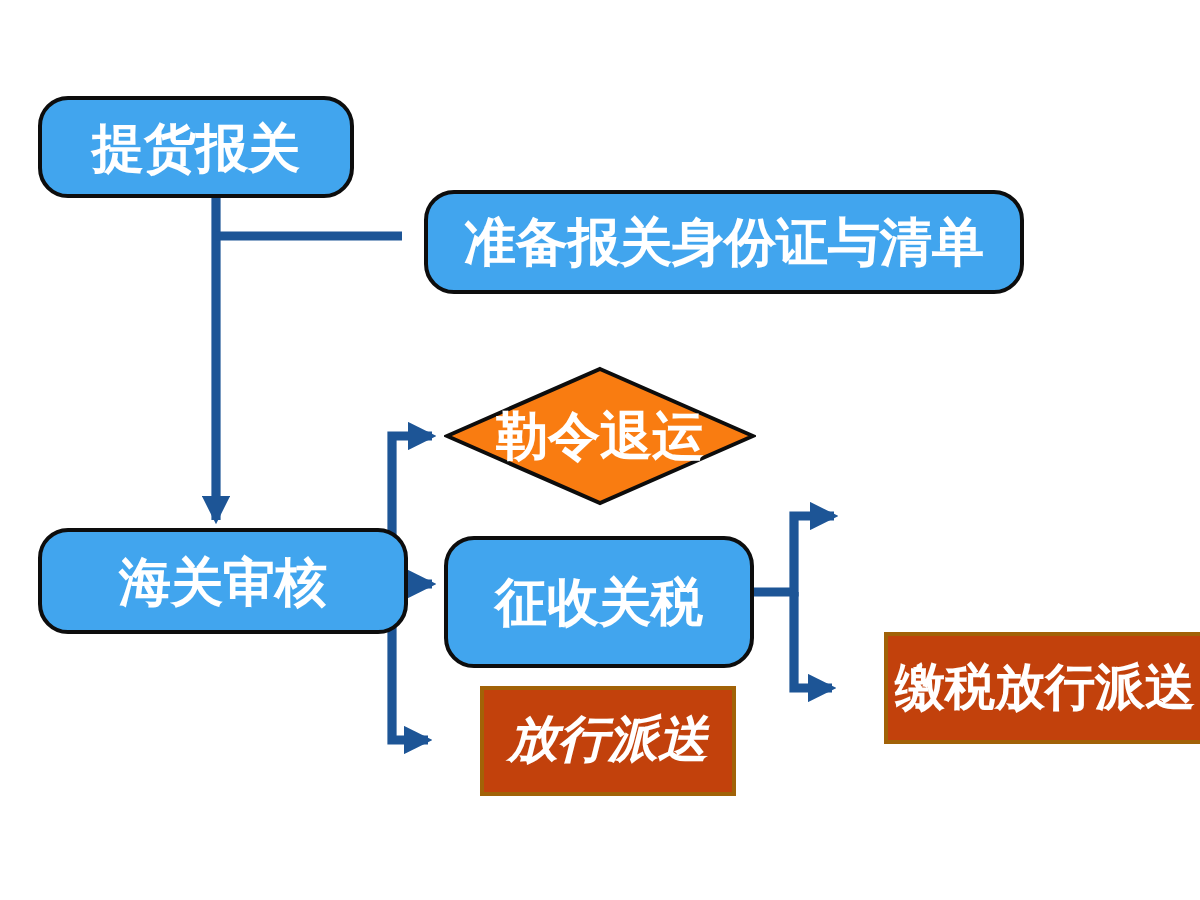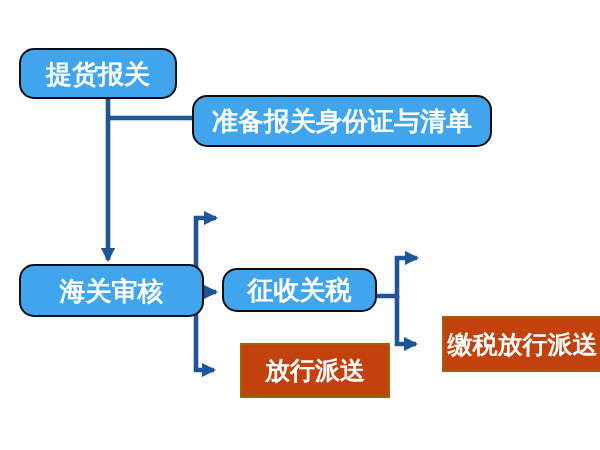--- a/index.html
+++ b/index.html
@@ -58,24 +58,24 @@
   }
   .diamond > .label {
     position: relative;
     z-index: 1;
   }
   .node .label {
     pointer-events: none;
   }
   
   #node-pickup   { left: 19px;  top: 48px;  width: 158px; height: 51px; }
-  #node-prepare  { left: 192px; top: 95px;  width: 300px; height: 52px; }
+  #node-prepare  { left: 212px; top: 95px;  width: 300px; height: 52px; }
   #node-review   { left: 19px;  top: 264px; width: 185px; height: 53px; }
-  #node-collect  { left: 222px; top: 268px; width: 155px; height: 44px; }
-  #node-release  { left: 220px; top: 343px; width: 150px; height: 55px; font-size: 25px; }
+  #node-collect  { left: 222px; top: 268px; width: 155px; height: 66px; }
+  #node-release  { left: 220px; top: 343px; width: 128px; height: 55px; font-size: 25px; font-style: italic; }
   #node-paytax   { left: 422px; top: 316px; width: 161px; height: 56px; font-size: 25px; }
   #node-return   { left: 222px; top: 183px; width: 156px; height: 70px; }
   #node-refuse   { left: 423px; top: 223px; width: 154px; height: 70px; }
 </style>
 </head>
 <body>
 
 <div class="canvas">
 
   <svg class="wires" viewBox="0 0 600 450" xmlns="http://www.w3.org/2000/svg">
@@ -111,20 +111,26 @@
   </div>
 
   <div class="node process" id="node-review">
     <span class="label">海关审核</span>
   </div>
 
   <div class="node process" id="node-collect">
     <span class="label">征收关税</span>
   </div>
 
+  <div class="node diamond" id="node-return">
+    <svg width="156" height="70" viewBox="0 0 156 70">
+      <polygon points="78,1.5 154.5,35 78,68.5 1.5,35" fill="#F97C11" stroke="#0d0d0d" stroke-width="2"></polygon>
+    </svg>
+    <span class="label">勒令退运</span>
+  </div>
 
 
   <div class="node terminal" id="node-release">
     <span class="label">放行派送</span>
   </div>
 
   <div class="node terminal" id="node-paytax">
     <span class="label">缴税放行派送</span>
   </div>
 

